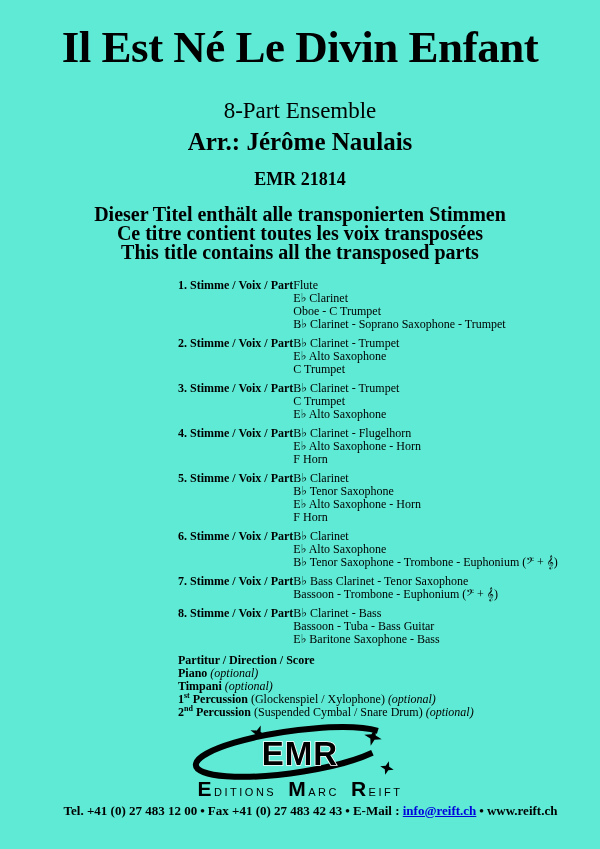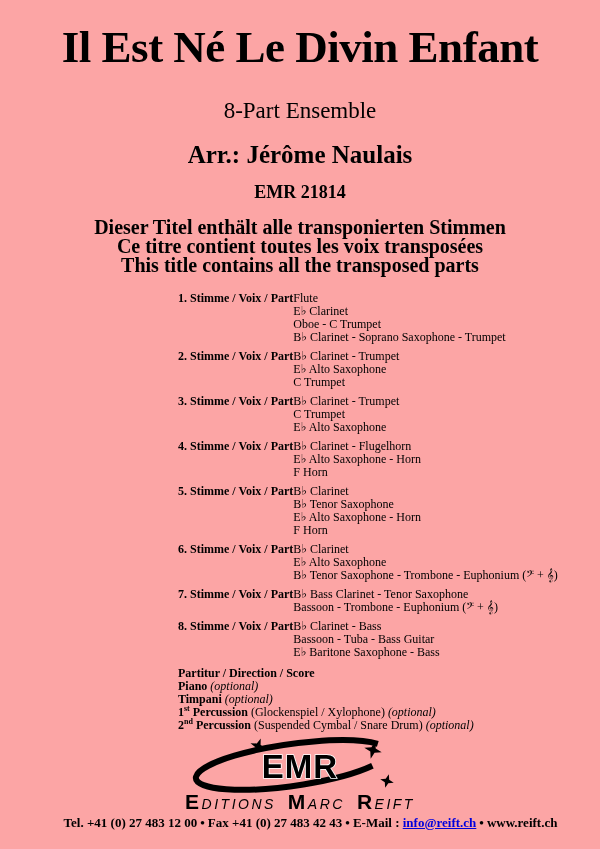--- a/index.html
+++ b/index.html
@@ -2,29 +2,29 @@
 <html><head>
 <meta charset="utf-8">
 <style>
   html, body { margin: 0; padding: 0; background: #fff; }
   body {
     width: 600px; height: 849px;
     font-family: "Liberation Serif", "DejaVu Serif", serif;
     color: #000;
     -webkit-font-smoothing: antialiased;
   }
-  .page { position: relative; width: 600px; height: 849px; overflow: hidden; background: #fca5a5; }
+  .page { position: relative; width: 600px; height: 849px; overflow: hidden; background: #5eead4; }
 
   .title {
     text-align: center; margin-top: 22px;
     font-size: 45px; font-weight: bold; line-height: 50px;
     letter-spacing: -0.5px; white-space: nowrap;
   }
   .subtitle { text-align: center; margin-top: 26px; font-size: 23px; line-height: 26px; }
-  .arranger { text-align: center; margin-top: 17px; font-size: 25px; font-weight: bold; line-height: 28px; }
+  .arranger { text-align: center; margin-top: 4px; font-size: 25px; font-weight: bold; line-height: 28px; }
   .catalog  { text-align: center; margin-top: 13px; font-size: 18px; font-weight: bold; }
 
   .notices { text-align: center; margin-top: 15px; font-size: 20px; font-weight: bold; line-height: 19px; }
 
   .parts { margin: 17px 0 0 178px; font-size: 12px; line-height: 13px; }
   .part-row { display: flex; align-items: flex-start; margin-bottom: 6px; }
   .part-label { flex: 0 0 105px; font-weight: bold; white-space: nowrap; }
   .part-instruments { white-space: nowrap; }
   .part-instruments .instr { line-height: 13px; }
 
@@ -36,21 +36,21 @@
 
   .publisher { text-align: center; margin-top: 5px; }
   .logo-svg { display: block; margin: 0 auto; }
 
   .pub-name {
     font-family: "Liberation Sans", "DejaVu Sans", sans-serif;
     margin-top: 0px; line-height: 18px; white-space: nowrap;
   }
   .pub-word { display: inline-block; margin: 0 6px; letter-spacing: 2.5px; }
   .pub-word .initial { font-weight: bold; font-size: 21px; }
-  .pub-word .rest { font-weight: normal; font-size: 14px; font-style: italic; }
+  .pub-word .rest { font-weight: normal; font-size: 11px; }
 
   .address { font-size: 13.5px; font-weight: bold; margin-top: 1px; line-height: 15px; }
   .contact { font-size: 13px; font-weight: bold; margin-top: 2px; line-height: 16px; white-space: nowrap; padding-left: 21px; }
   .contact a { color: #0000dd; text-decoration: underline; font-weight: bold; }
   .sep { margin: 0 3px; }
 </style>
 </head>
 <body>
 
 <div class="page">

